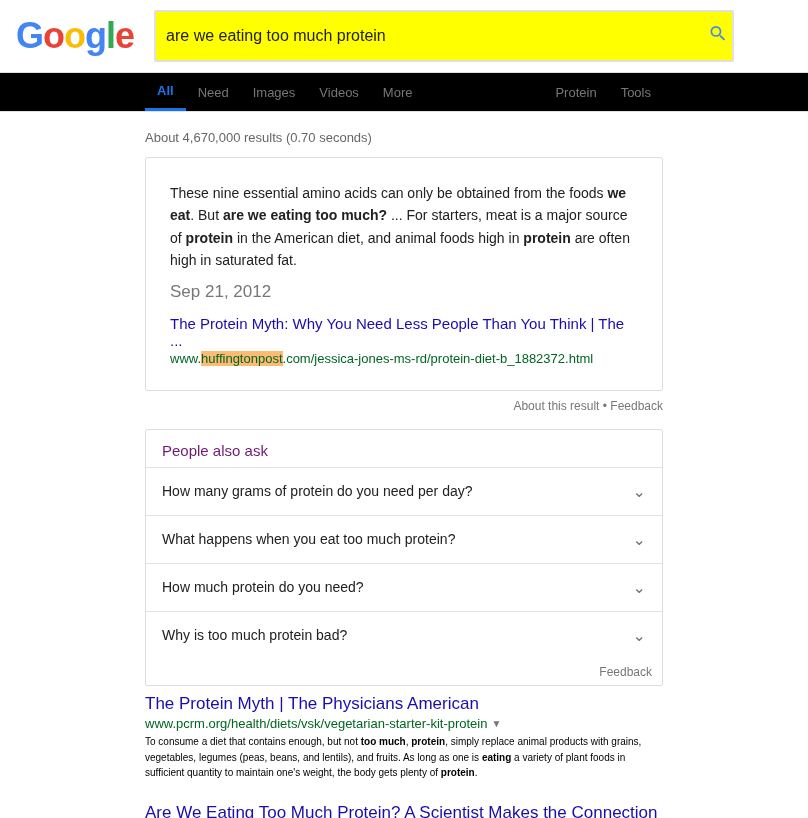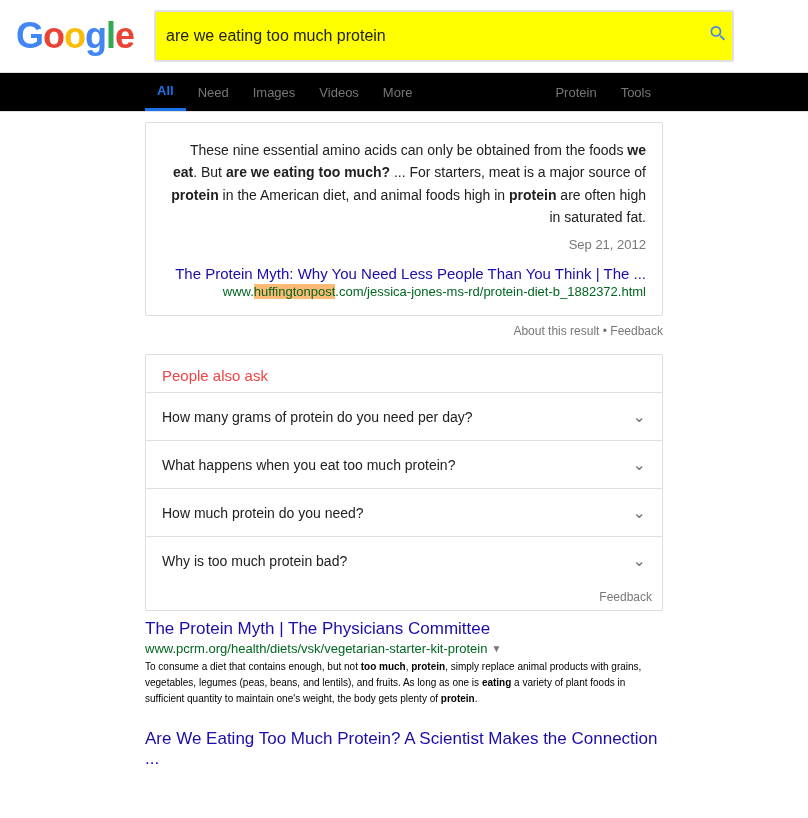--- a/index.html
+++ b/index.html
@@ -91,35 +91,33 @@
     .results-count {
       font-size: 13px;
       color: #666;
       padding: 8px 0 12px 0;
     }
 
     
     .featured-box {
       border: 1px solid #ddd;
       border-radius: 2px;
-      padding: 16px;
+      padding: 24px;
       margin-bottom: 8px;
-      text-align: right;
     }
     .featured-text {
       font-size: 14px;
       line-height: 1.6;
       color: #212121;
     }
     .featured-text .bold { font-weight: bold; }
     .featured-date {
       color: #777;
-      font-size: 13px;
+      font-size: 17px;
       margin-top: 6px;
-      margin-left: 34px;
     }
     .featured-link {
       margin-top: 10px;
     }
     .featured-link a {
       color: #1a0dab;
       font-size: 15px;
       text-decoration: none;
     }
     .featured-url {
@@ -140,21 +138,21 @@
     .feedback-line a { color: #777; text-decoration: none; }
 
     
     .paa-box {
       border: 1px solid #ddd;
       border-radius: 2px;
       margin-bottom: 8px;
     }
     .paa-title {
       font-size: 15px;
-      color: #ef4444;
+      color: #701a75;
       padding: 12px 16px 8px 16px;
     }
     .paa-item {
       border-top: 1px solid #e0e0e0;
       padding: 14px 16px;
       display: flex;
       justify-content: space-between;
       align-items: center;
       cursor: pointer;
     }
@@ -228,20 +226,21 @@
   <a class="nav-tab">More</a>
   <div class="nav-spacer"></div>
   <div class="nav-right">
     <a class="nav-tab">Protein</a>
     <a class="nav-tab">Tools</a>
   </div>
 </div>
 
 <div id="results-area">
 
+  <div class="results-count">About 4,670,000 results (0.70 seconds)</div>
 
   <div class="featured-box">
     <div class="featured-text">
       <span>These nine essential amino acids can only be obtained from the foods </span><span class="bold">we eat</span><span>. But </span><span class="bold">are we eating too much?</span><span> ... For starters, meat is a major source of </span><span class="bold">protein</span><span> in the American diet, and animal foods high in </span><span class="bold">protein</span><span> are often high in saturated fat.</span>
       <div class="featured-date">Sep 21, 2012</div>
     </div>
     <div class="featured-link">
       <a href="#">The Protein Myth: Why You Need Less People Than You Think | The ...</a>
       <div class="featured-url">
         www.<span class="highlight">huffingtonpost</span>.com/jessica-jones-ms-rd/protein-diet-b_1882372.html
@@ -270,21 +269,21 @@
       <span class="paa-question">Why is too much protein bad?</span>
       <span class="paa-chevron">⌄</span>
     </div>
     <div class="paa-feedback">
       <a href="#">Feedback</a>
     </div>
   </div>
 
   <div class="result-item">
     <div class="result-title">
-      <a href="#">The Protein Myth | The Physicians Committee</a>
+      <a href="#">The Protein Myth | The Physicians American</a>
     </div>
     <div class="result-url">
       <span>www.pcrm.org/health/diets/vsk/vegetarian-starter-kit-protein</span>
       <span class="url-arrow">▼</span>
     </div>
     <div class="result-snippet">
       <span>To consume a diet that contains enough, but not </span><span class="bold">too much</span><span>, </span><span class="bold">protein</span><span>, simply replace animal products with grains, vegetables, legumes (peas, beans, and lentils), and fruits. As long as one is </span><span class="bold">eating</span><span> a variety of plant foods in sufficient quantity to maintain one's weight, the body gets plenty of </span><span class="bold">protein</span><span>.</span>
     </div>
   </div>
 

